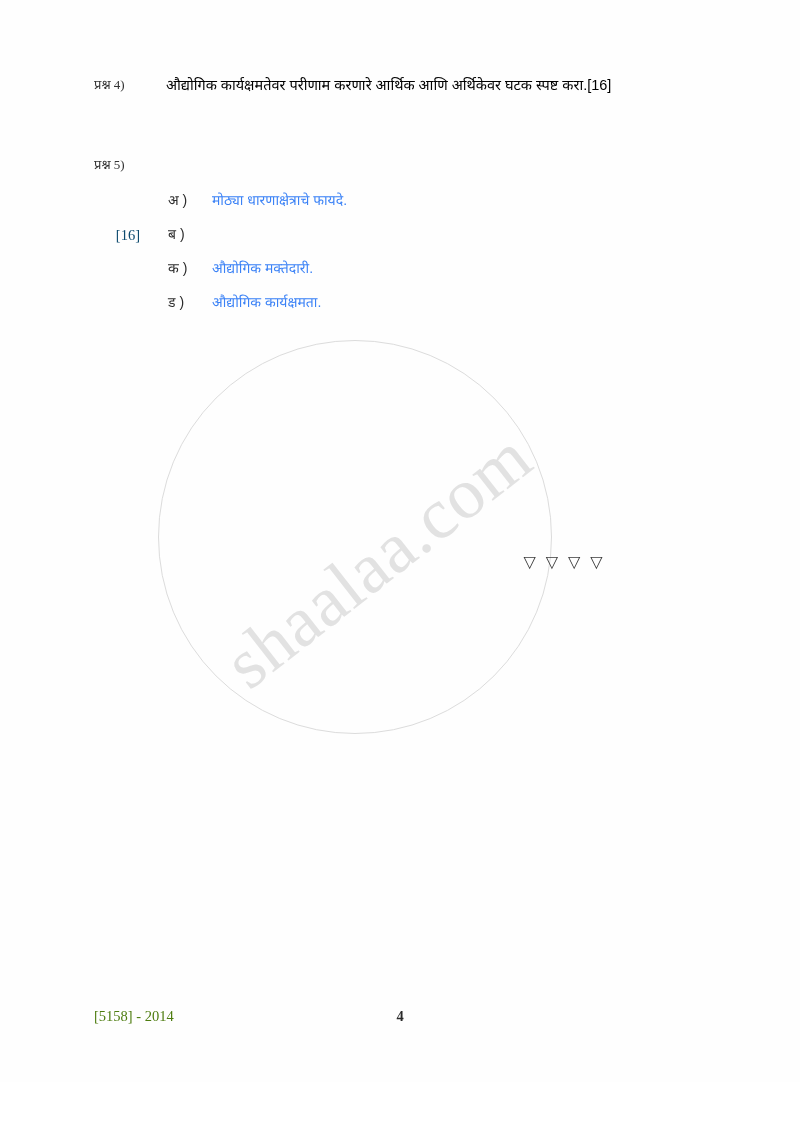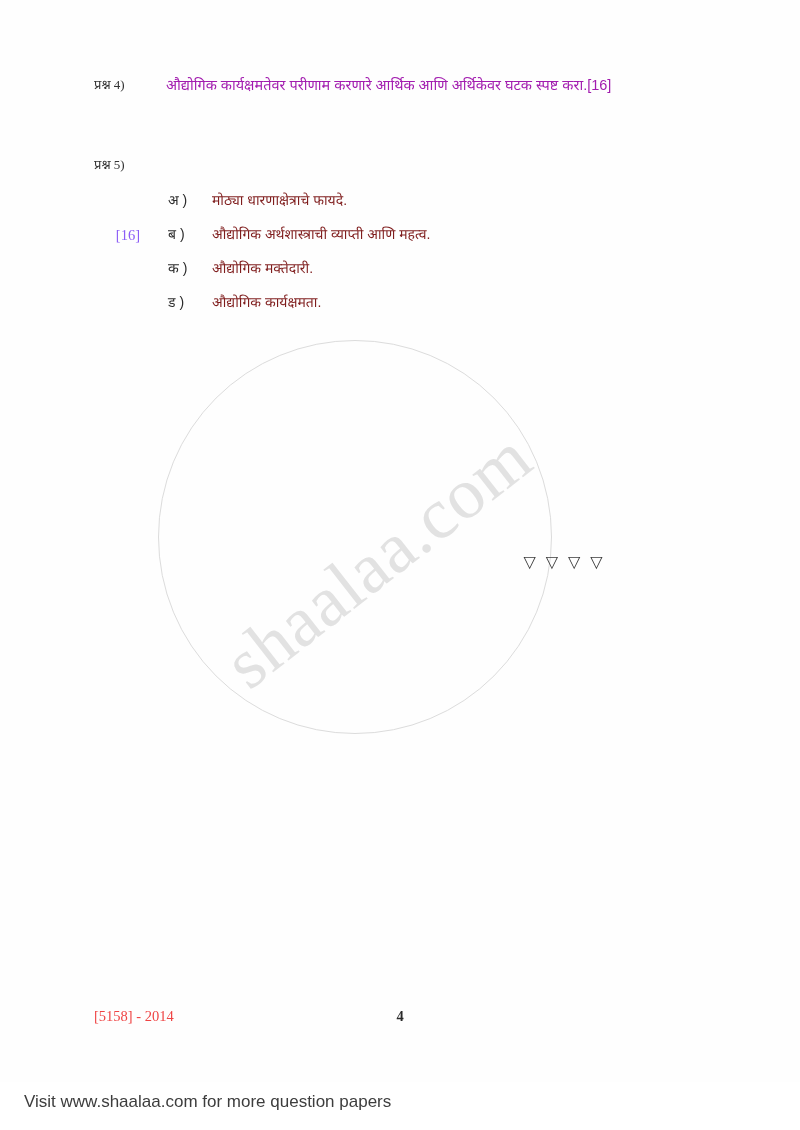--- a/index.html
+++ b/index.html
@@ -66,27 +66,27 @@
   .q-label {
     width: 72px;
     flex: 0 0 72px;
     font-family: "Liberation Serif", serif;
     font-size: 13px;
     color: #333;
   }
   .q-text {
     font-family: "Liberation Sans", sans-serif;
     font-size: 14.5px;
-    color: #a21caf;
+    color: #000000;
     line-height: 1.5;
   }
   .marks {
     font-family: "Liberation Serif", serif;
     font-size: 14.5px;
-    color: #8b5cf6;
+    color: #0c4a6e;
   }
   #q4 { left: 94px; top: 75px; width: 620px; }
   #q5 { left: 94px; top: 155px; width: 620px; flex-direction: column; }
   #q5 .q-text { flex: 1 1 auto; }
   #q5 .marks { width: 46px; text-align: right; flex: 0 0 46px; }
 
   .sub-list {
     position: absolute;
     left: 168px;
     top: 190px;
@@ -99,40 +99,40 @@
   }
   .sub-letter {
     flex: 0 0 44px;
     font-family: "Liberation Sans", sans-serif;
     font-size: 14px;
     color: #2b2b2b;
   }
   .sub-body {
     font-family: "Liberation Sans", sans-serif;
     font-size: 14px;
-    color: #7f1d1d;
+    color: #3b82f6;
   }
   .end-marks {
     position: absolute;
     left: 0;
     top: 362px;
     width: 800px;
     text-align: center;
     font-size: 16px;
     letter-spacing: 10px;
     color: #3a3a3a;
     font-family: "DejaVu Sans", sans-serif;
   }
   .footer-code {
     position: absolute;
     left: 94px;
     top: 1008px;
     font-family: "Liberation Serif", serif;
     font-size: 14.5px;
-    color: #ef4444;
+    color: #4d7c0f;
   }
   .footer-page {
     position: absolute;
     left: 0;
     top: 1008px;
     width: 800px;
     text-align: center;
     font-family: "Liberation Serif", serif;
     font-weight: bold;
     font-size: 14.5px;
@@ -176,35 +176,33 @@
         <div class="marks">[16]</div>
       </div>
 
       <div class="sub-list">
         <div class="sub-item">
           <div class="sub-letter">अ )</div>
           <div class="sub-body">मोठ्या धारणाक्षेत्राचे फायदे.</div>
         </div>
         <div class="sub-item">
           <div class="sub-letter">ब )</div>
-          <div class="sub-body">औद्योगिक अर्थशास्त्राची व्याप्ती आणि महत्व.</div>
         </div>
         <div class="sub-item">
           <div class="sub-letter">क )</div>
           <div class="sub-body">औद्योगिक मक्तेदारी.</div>
         </div>
         <div class="sub-item">
           <div class="sub-letter">ड )</div>
           <div class="sub-body">औद्योगिक कार्यक्षमता.</div>
         </div>
 
         <div class="end-marks">▽▽▽▽</div>
       </div>
 
     </div>
 
     <div class="footer-code">[5158] - 2014</div>
     <div class="footer-page">4</div>
   </div>
 
   <div class="bottom-bar"></div>
-  <div class="bottom-bar-text">Visit www.shaalaa.com for more question papers</div>
 </div>
 
 </body></html>

